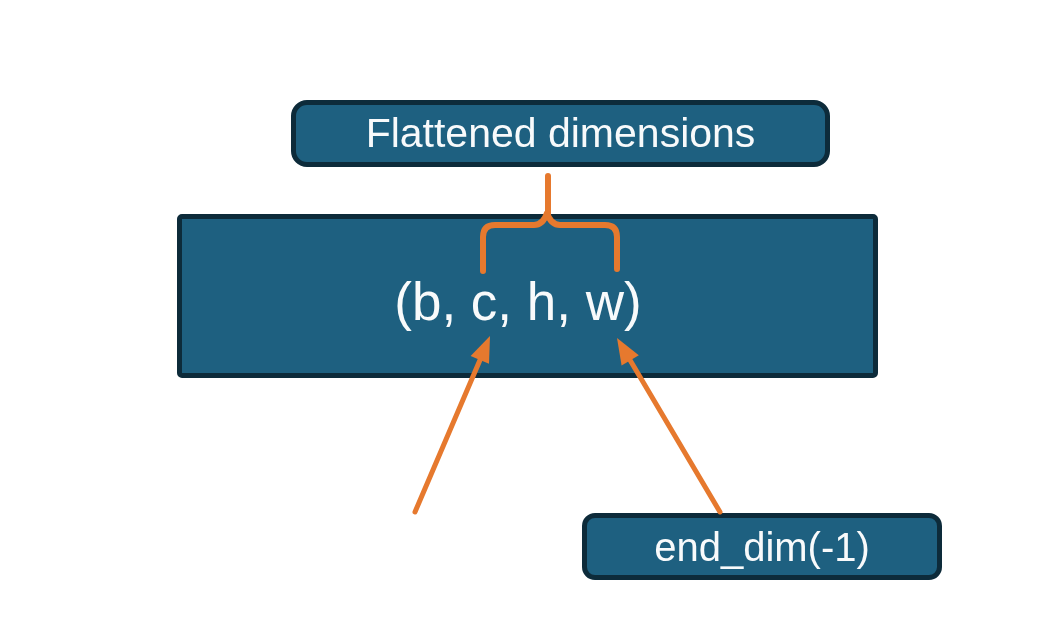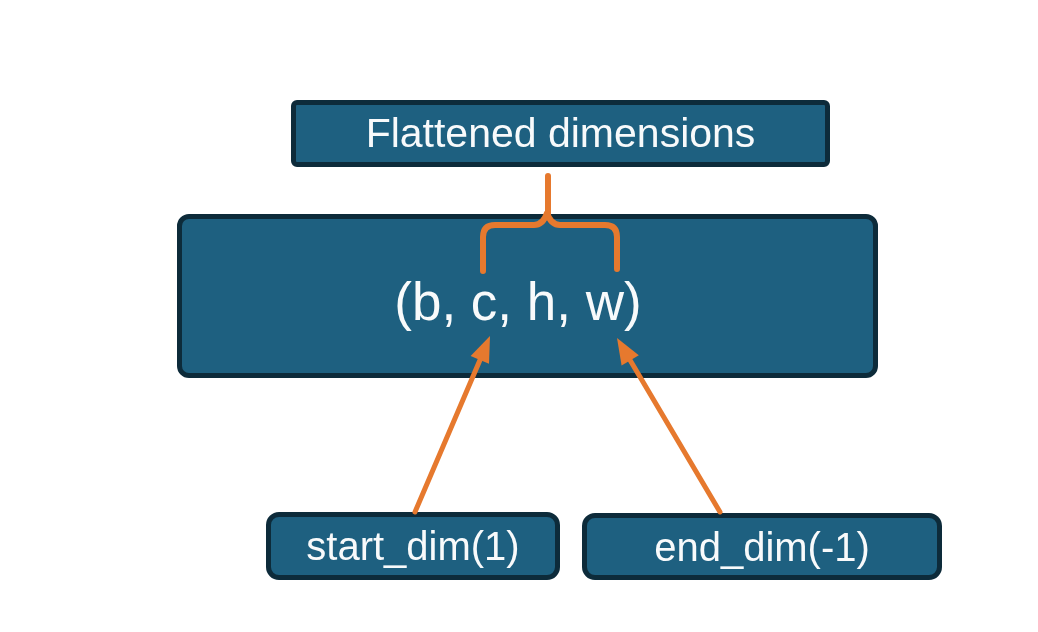--- a/index.html
+++ b/index.html
@@ -25,26 +25,26 @@
     color:var(--text);
     display:flex;
     align-items:center;
     justify-content:center;
     line-height:1;
     z-index:1;
     white-space:nowrap;
   }
   .node-flattened{
     left:291px;top:100px;width:539px;height:67px;
-    border-radius:6px;
+    border-radius:16px;
     font-size:41px;
   }
   .node-tuple{
     left:177px;top:214px;width:701px;height:164px;
-    border-radius:12px;
+    border-radius:5px;
     font-size:53px;
     padding-right:19px;
     padding-top:10px;
   }
   .node-start-dim{
     left:266px;top:512px;width:294px;height:68px;
     border-radius:13px;
     font-size:40px;
   }
   .node-end-dim{
@@ -96,21 +96,18 @@
   </svg>
 
   <div class="node node-flattened">
     <span>Flattened dimensions</span>
   </div>
 
   <div class="node node-tuple">
     <span>(b, c, h, w)</span>
   </div>
 
-  <div class="node node-start-dim">
-    <span>start_dim(1)</span>
-  </div>
 
   <div class="node node-end-dim">
     <span>end_dim(-1)</span>
   </div>
 
 </div>
 
 </body></html>

